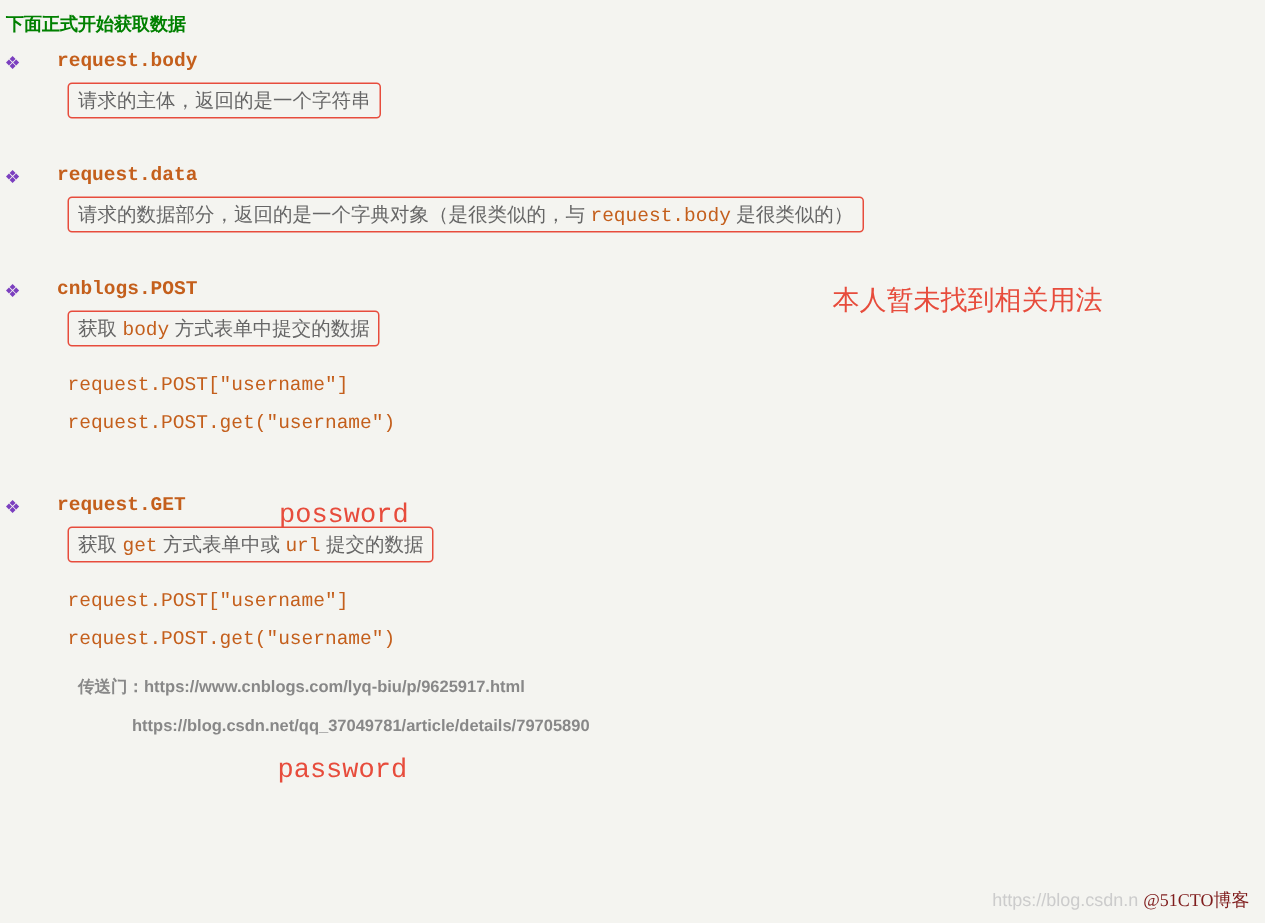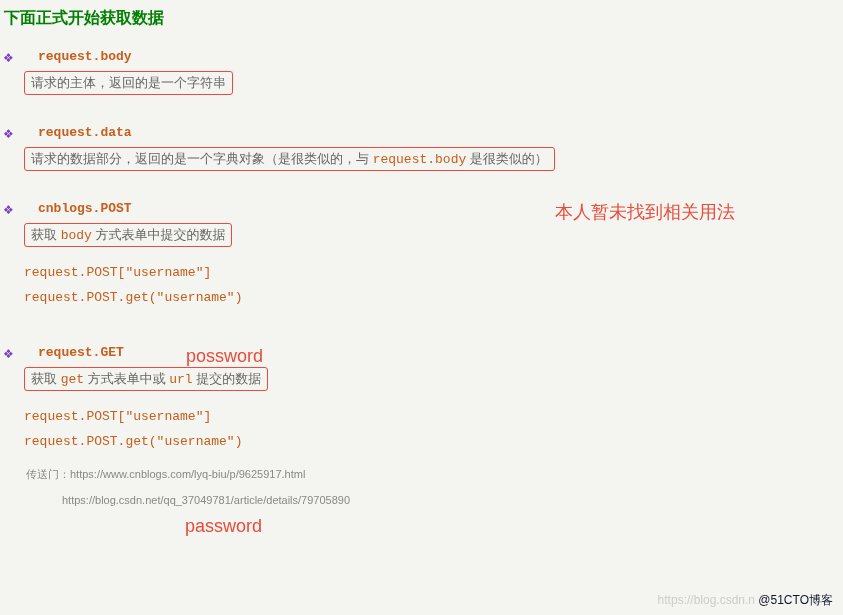--- a/index.html
+++ b/index.html
@@ -9,23 +9,23 @@
       background: #f4f4f0;
       font-family: "Microsoft YaHei", sans-serif;
       font-size: 13px;
       color: #333;
       position: relative;
       padding: 8px 0 0 0;
     }
     .title {
       color: #008000;
       font-weight: bold;
-      font-size: 16px;
+      font-size: 12px;
       padding-left: 4px;
-      margin-bottom: 20px;
+      margin-bottom: 8px;
     }
     .row {
       display: flex;
       align-items: flex-start;
       margin-bottom: 6px;
     }
     .bullet {
       width: 38px;
       flex-shrink: 0;
       color: #7b3fbf;
@@ -54,41 +54,41 @@
       color: #c45f1c;
       font-family: Consolas, "Courier New", monospace;
       font-size: 13px;
       padding-left: 6px;
     }
     .inline-orange { color: #c45f1c; font-family: Consolas, "Courier New", monospace; }
     .annotation {
       position: absolute;
       color: #e74c3c;
       font-size: 18px;
-      font-family: Liberation Sans, sans-serif;
-      margin-top: 12px;
+      font-family: Liberation Mono, monospace;
     }
     .links {
       font-size: 11px;
       color: #888;
-      padding-left: 26px;
+      padding-left: 52px;
       line-height: 2.4;
       margin-top: 12px;
+      font-weight: bold;
     }
     .watermark {
       position: absolute;
       bottom: 6px;
       right: 10px;
       font-size: 12px;
       color: #ccc;
     }
-    .watermark .dark { color: #0f172a; }
+    .watermark .dark { color: #7f1d1d; font-family: Liberation Serif, serif; }
     .spacer-lg { height: 30px; }
     .spacer-md { height: 18px; }
-    .indent { padding-left: 24px; }
+    .indent { padding-left: 45px; }
     .desc-text { color: #666; }
   </style>
 </head>
 <body>
 
 <div class="title">下面正式开始获取数据</div>
 
 <div class="row">
   <div class="bullet">❖</div>
   <div class="mono heading">request.body</div>

